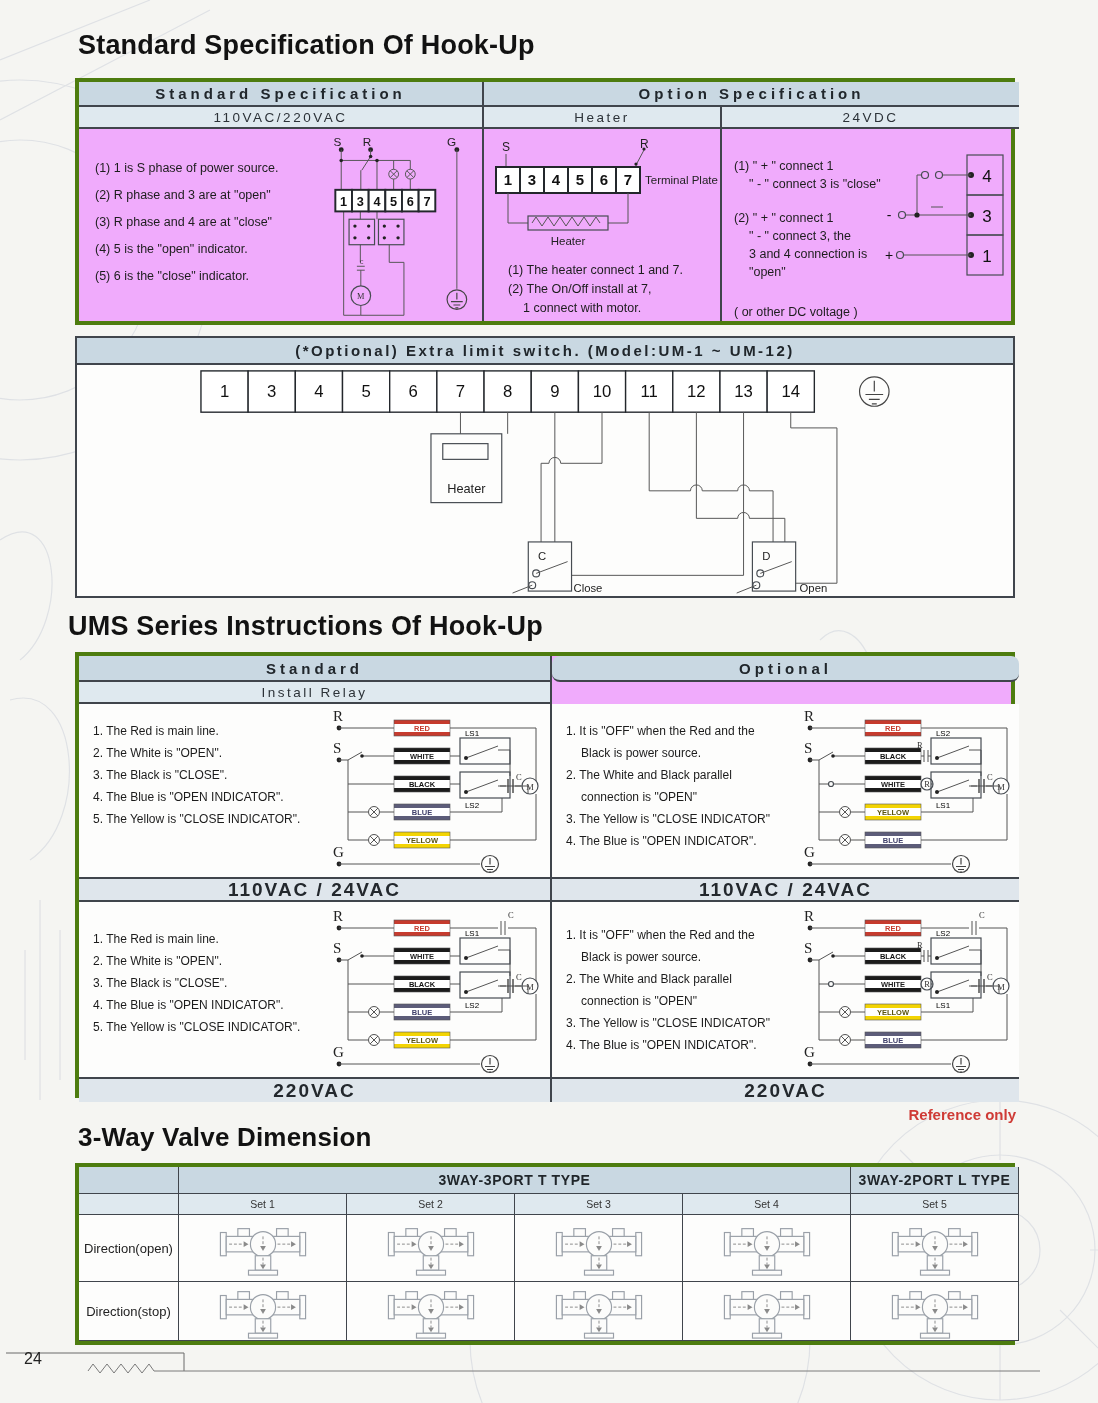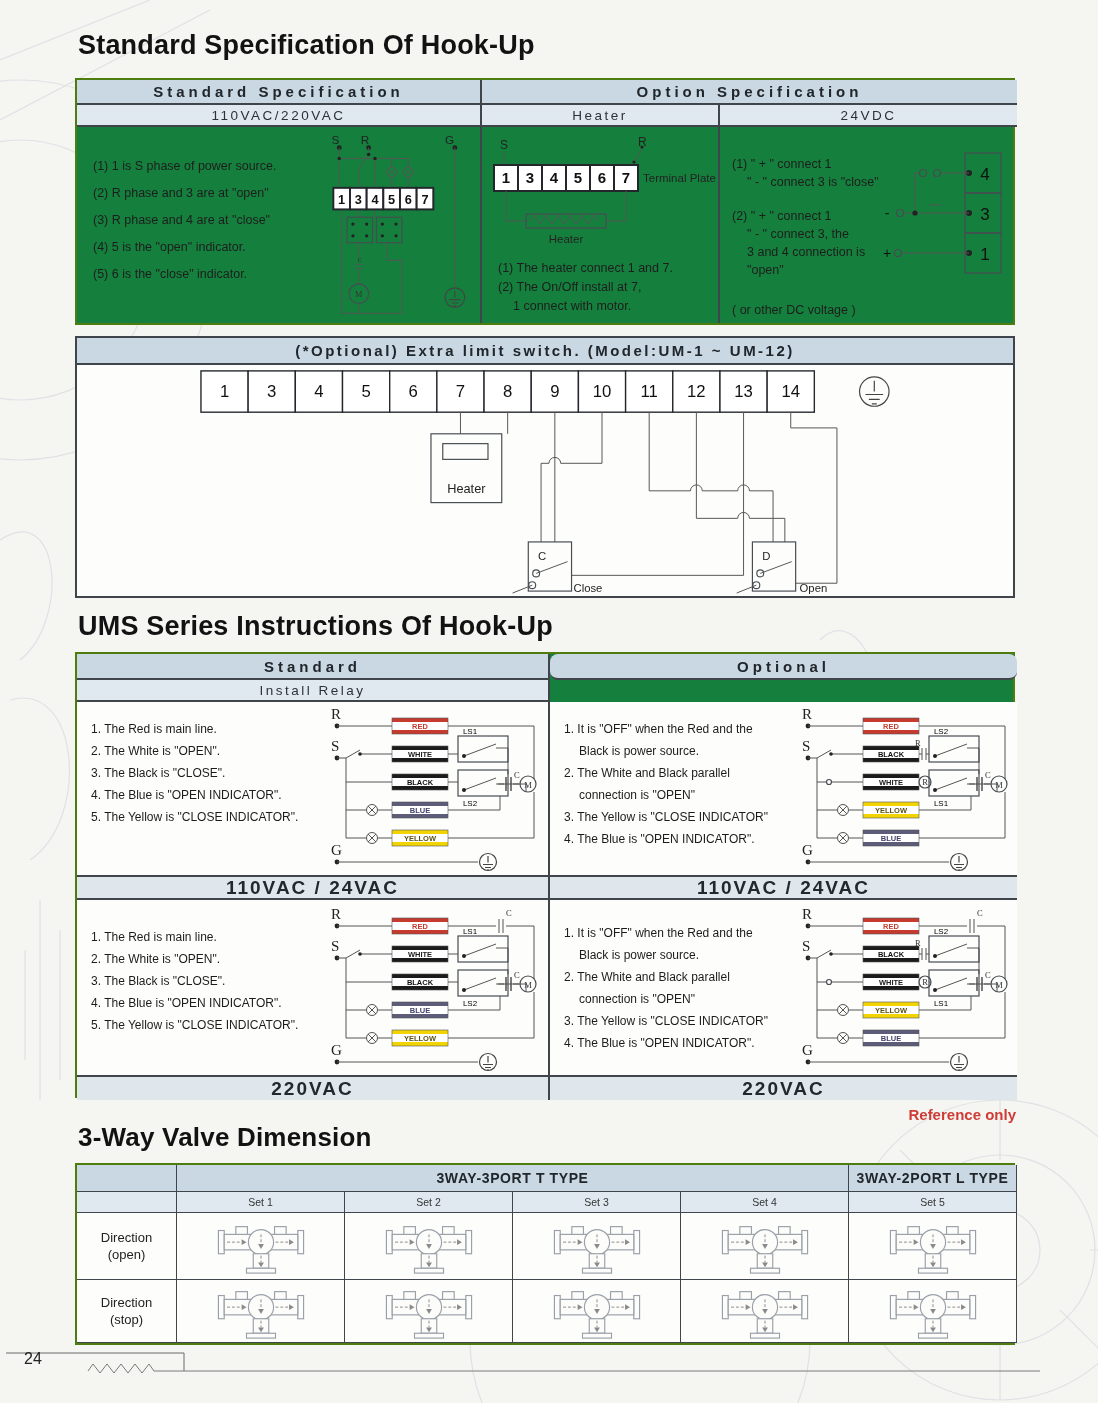--- a/index.html
+++ b/index.html
@@ -2,21 +2,21 @@
 <html><head>
 <meta charset="utf-8">
 <style>
   html,body{margin:0;padding:0;width:1098px;height:1403px;background:#f5f5f2;overflow:hidden;}
   .page{position:absolute;inset:0;font-family:"Liberation Sans",sans-serif;color:#1c1c1c;}
   
   .wm{position:absolute;inset:0;pointer-events:none;}
   
   .doc-title{position:absolute;font-size:27px;font-weight:800;letter-spacing:.2px;color:#121212;}
   
-  .tbl{position:absolute;display:grid;background:#15803d;border:2px solid #4d7c0f;box-sizing:border-box;}
+  .tbl{position:absolute;display:grid;background:#f0abfc;border:4px solid #4d7c0f;box-sizing:border-box;}
   .cell{box-sizing:border-box;border-right:2px solid #40454c;border-bottom:2px solid #40454c;overflow:hidden;}
   .lastcol{border-right:0;}
   .lastrow{border-bottom:0;}
   .band1{background:#c9d8e2;display:flex;align-items:center;justify-content:center;
          font-weight:bold;font-size:15px;letter-spacing:4px;color:#20262b;}
   .band2{background:#dfe9ef;display:flex;align-items:center;justify-content:center;
          font-size:13.5px;letter-spacing:2.5px;color:#2c3238;}
   .vband{background:#dfe6ec;display:flex;align-items:center;justify-content:center;
          font-weight:bold;font-size:19px;letter-spacing:2px;color:#23282d;}
   
@@ -40,21 +40,21 @@
   .qbody{display:flex;background:#fdfdfc;}
   .qnotes{flex:1;padding:16px 0 8px 14px;}
   
   .t3{left:75px;top:1163px;width:940px;height:182px;
       grid-template-columns:100px 168px 168px 168px 168px 168px;grid-template-rows:27px 21px 67px 1fr;}
   .t3 .cell{border-right:1.5px solid #40454c;border-bottom:1.5px solid #40454c;}
   .typehead{background:#c9d8e2;display:flex;align-items:center;justify-content:center;
             font-weight:bold;font-size:14px;letter-spacing:.6px;color:#20262b;}
   .sethead{background:#dfe9ef;display:flex;align-items:center;justify-content:center;
            font-size:10.5px;color:#333;}
-  .dircell{display:flex;flex-direction:column;align-items:center;justify-content:center;
+  .dircell{display:flex;flex-direction:row;align-items:center;justify-content:center;
            font-size:13px;color:#222;line-height:17px;background:#fdfdfc;}
   .valvecell{display:flex;align-items:center;justify-content:center;background:#fdfdfc;}
   
   .refonly{position:absolute;left:76px;top:1106px;width:940px;text-align:right;
            color:#cf3b36;font-weight:bold;font-size:15px;}
   
   .pagenum{position:absolute;left:24px;top:1350px;font-size:16px;color:#222;}
   
   .wire path, .wire line{stroke:#555;stroke-width:1;fill:none;}
   .boxline{fill:none;stroke:#474c52;stroke-width:1.2;}
@@ -206,21 +206,21 @@
         <text class="smtext" x="157" y="47">Terminal Plate</text>
         <g class="wire">
             <path d="M20 56 V86 H40 M140 56 V86 H120"></path>
           </g>
         <g>
           <rect class="boxline" x="40" y="79" width="80" height="14"></rect>
           <path d="M44 86 l4 -6 l6 9 l6 -9 l6 9 l6 -9 l6 9 l6 -9 l6 9 l6 -9 l6 9 l6 -9 l4 6" fill="none" stroke="#555" stroke-width="1"></path>
         </g>
         <text class="smtext" x="80" y="108" text-anchor="middle">Heater</text>
       </svg>
-      <div class="notes" style="padding:8px 0 0 16px;line-height:19px;font-size:12.5px;">
+      <div class="notes" style="padding:8px 0 0 24px;line-height:19px;font-size:12.5px;">
         <div>(1) The heater connect 1 and 7.</div>
         <div>(2) The On/Off install at 7,</div>
         <div class="ind">1 connect with motor.</div>
       </div>
     </div>
 
     <div class="cell lastrow lastcol flexrow" style="grid-area:3/3/4/4;">
       <div class="notes" style="flex:1;padding:28px 0 0 12px;line-height:18px;font-size:12.5px;">
         <div>(1) " + " connect 1</div>
         <div class="ind">" - " connect  3  is "close"</div>
@@ -318,21 +318,21 @@
         <rect class="boxline" x="676" y="180" width="44" height="50"></rect>
         <text class="smtext" x="686" y="198">D</text>
         <circle class="boxline" cx="684" cy="212" r="3.5"></circle>
           <circle class="boxline" cx="680" cy="224" r="3.5"></circle>
         <path d="M680 224 L660 232 M684 212 L716 200" stroke="#555" stroke-width="1" fill="none"></path>
         <text class="smtext" x="724" y="231">Open</text>
       </g>
     </svg>
   </div>
 
-  <div class="doc-title" style="left:78px;top:611px;">UMS Series Instructions Of Hook-Up</div>
+  <div class="doc-title" style="left:68px;top:611px;">UMS Series Instructions Of Hook-Up</div>
 
   <div class="tbl t2">
     <div class="cell band1" style="grid-area:1/1/2/2;">Standard</div>
     <div class="cell band1 lastcol" style="grid-area:1/2/2/3;border-radius:8px;">Optional</div>
     <div class="cell band2" style="grid-area:2/1/3/2;">Install Relay</div>
 
     <div class="cell qbody" style="grid-area:3/1/4/2;">
       <div class="qnotes">
         <div class="qline">1. The Red is main line.</div>
         <div class="qline">2. The White is "OPEN".</div>

